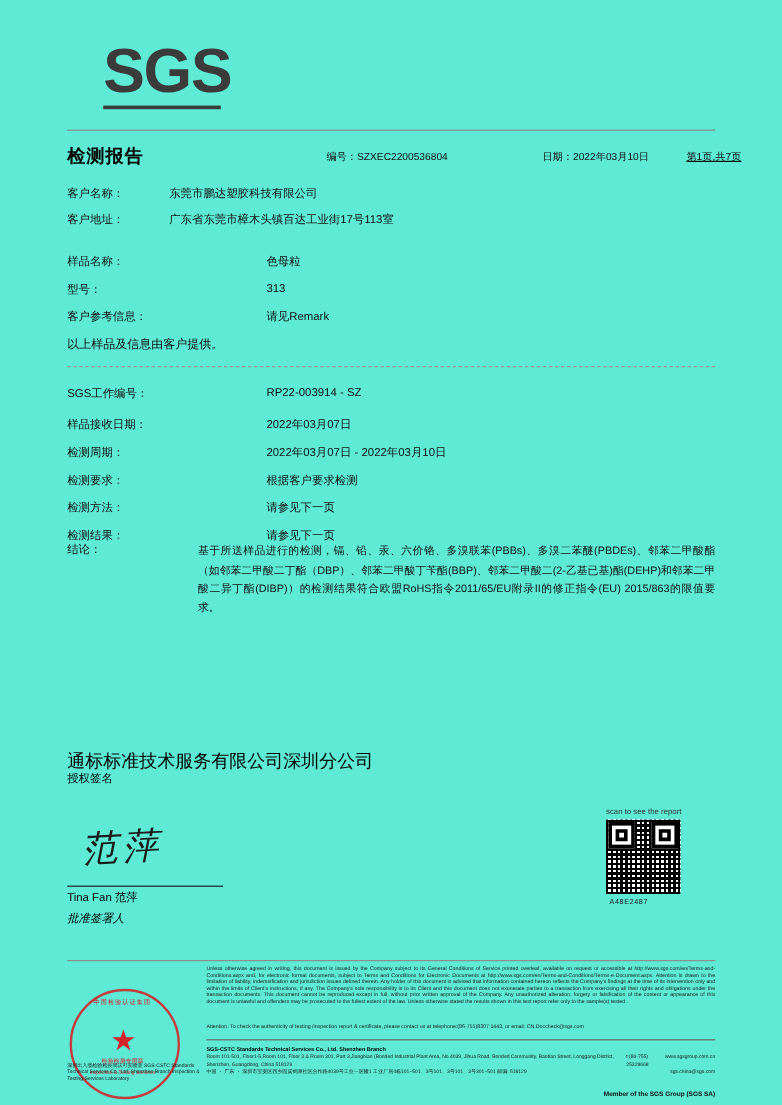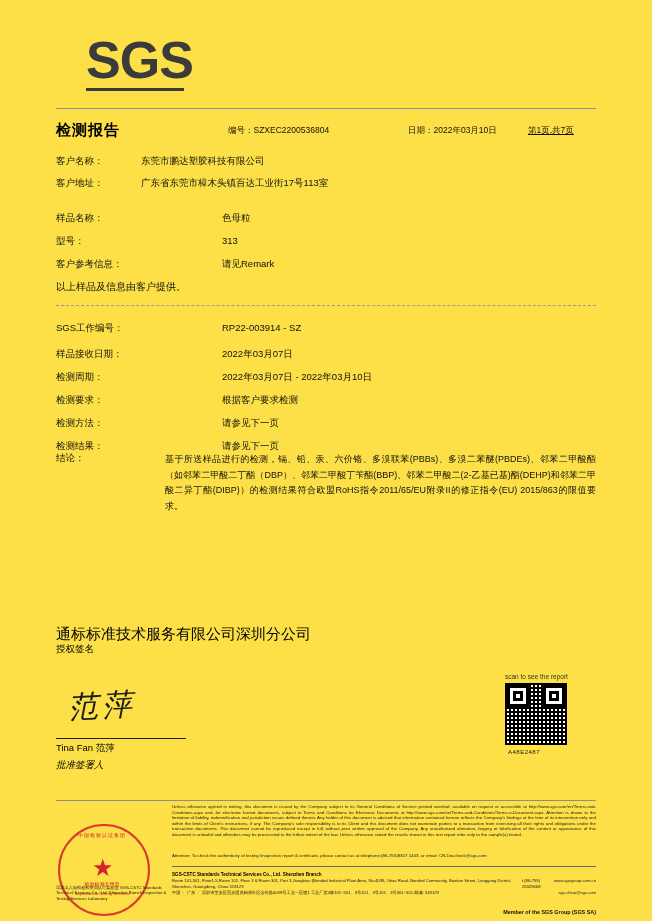--- a/index.html
+++ b/index.html
@@ -4,21 +4,21 @@
 <style>
   html, body {
     margin: 0;
     padding: 0;
     background: #f0f0f0;
   }
   .page {
     position: relative;
     width: 652px;
     height: 921px;
-    background: #fde047;
+    background: #5eead4;
     font-family: "Liberation Sans", sans-serif;
     color: #000;
     overflow: hidden;
   }
   .sgs-logo {
     position: absolute;
     left: 86px;
     top: 34px;
     font-family: "Liberation Sans", sans-serif;
     font-weight: bold;
@@ -48,20 +48,21 @@
     top: 121px;
     font-size: 15px;
     font-weight: bold;
     letter-spacing: 1px;
   }
   .hdr-meta {
     position: absolute;
     top: 125px;
     font-size: 8.5px;
     color: #111;
+    margin-left: 44px;
   }
   #hdr-no { left: 228px; }
   #hdr-date { left: 408px; }
   #hdr-page { left: 528px; text-decoration: underline; }
 
   .row {
     position: absolute;
     font-size: 9.5px;
     color: #111;
   }

